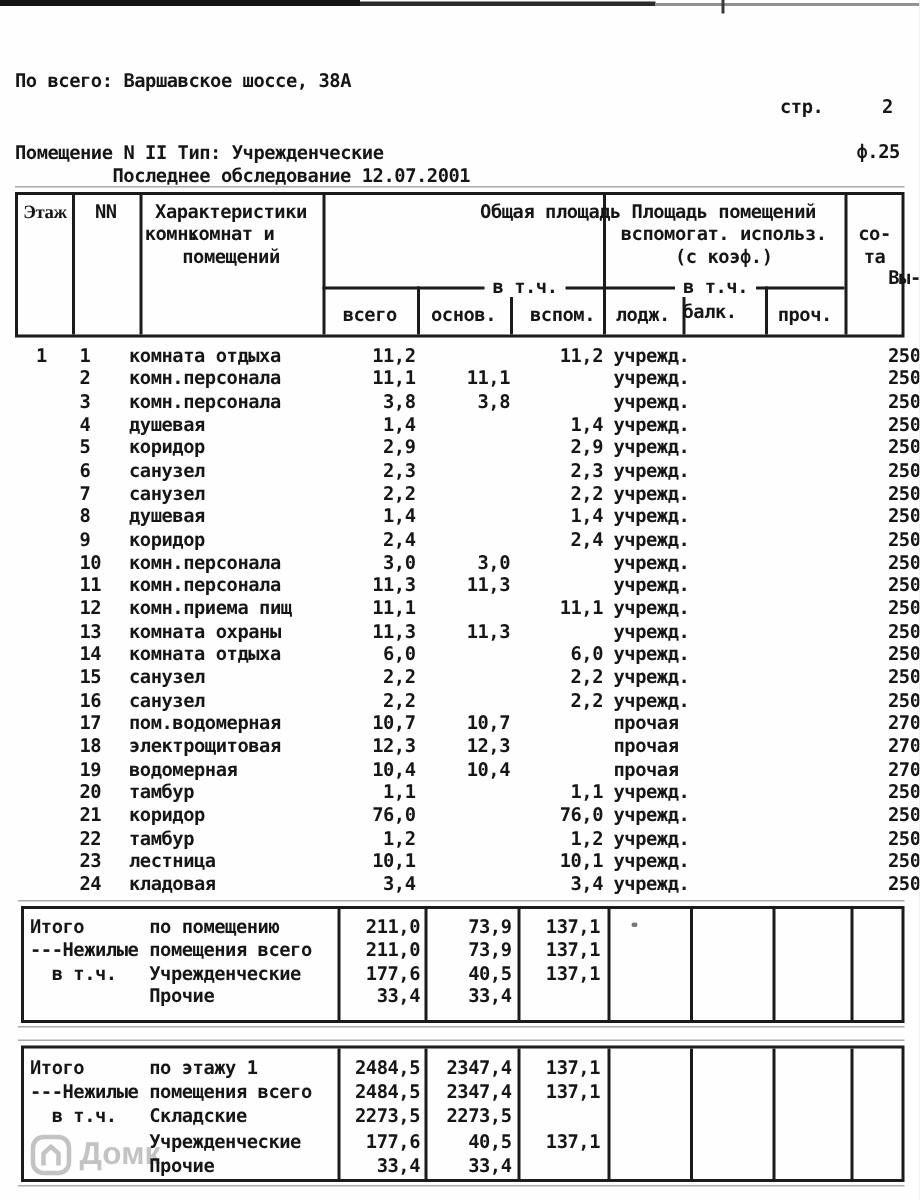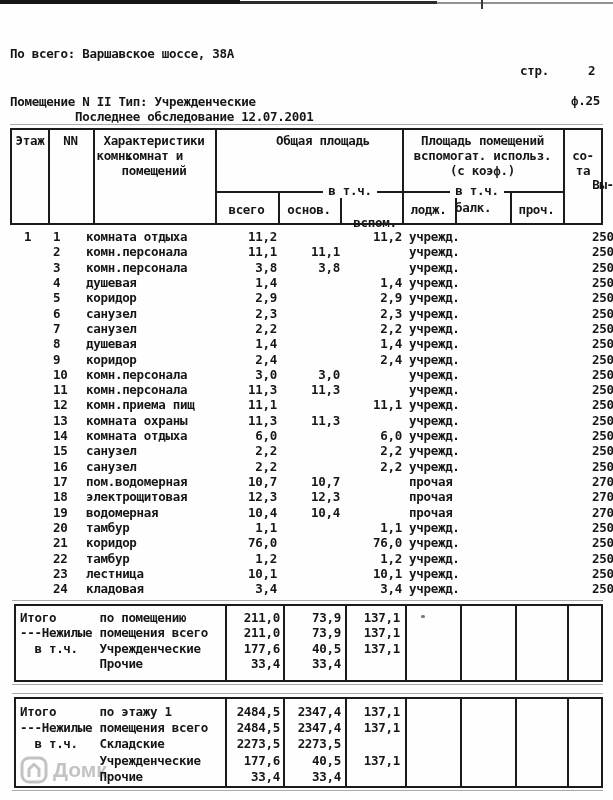--- a/index.html
+++ b/index.html
@@ -76,40 +76,40 @@
     <div class="v" style="left:81px;"></div>
     <div class="v" style="left:203px;"></div>
     <div class="v" style="left:390px;"></div>
     <div class="v" style="left:551px;"></div>
     <div class="hd"></div>
     <div class="vs" style="left:266px;"></div>
     <div class="vs" style="left:328px;"></div>
     <div class="vs" style="left:443px;"></div>
     <div class="vs" style="left:498px;"></div>
 
-    <span class="ctr" style="left:0;top:4px;width:36px;">Этаж</span>
+    <span class="ctr" style="left:0;top:4px;width:36px;font-family:Liberation Serif, serif;">Этаж</span>
     <span class="ctr" style="left:36px;top:4px;width:45px;">NN</span>
     <span class="ctr" style="left:36px;top:19px;width:45px;padding-left:44px;">комн.</span>
     <span class="ctr" style="left:81px;top:4px;width:122px;">Характеристики</span>
     <span class="ctr" style="left:81px;top:19px;width:122px;">комнат и</span>
     <span class="ctr" style="left:81px;top:34px;width:122px;">помещений</span>
-    <span class="ctr" style="left:203px;top:4px;width:216px;">Общая площадь</span>
+    <span class="ctr" style="left:203px;top:4px;width:216px;padding-left:44px;">Общая площадь</span>
     <span class="ctr" style="left:390px;top:4px;width:161px;">Площадь помещений</span>
     <span class="ctr" style="left:390px;top:19px;width:161px;">вспомогат. использ.</span>
     <span class="ctr" style="left:390px;top:34px;width:161px;">(с коэф.)</span>
     <span class="ctr" style="left:571px;top:4px;width:40px;margin-top:44px;">Вы-</span>
     <span class="ctr" style="left:551px;top:19px;width:40px;">со-</span>
     <span class="ctr" style="left:551px;top:34px;width:40px;">та</span>
 
     <span class="vtch" style="left:311px;width:54px;">в т.ч.</span>
     <span class="vtch" style="left:438px;width:54px;">в т.ч.</span>
 
     <span class="ctr" style="left:203px;top:73px;width:63px;">всего</span>
     <span class="ctr" style="left:266px;top:73px;width:62px;">основ.</span>
-    <span class="ctr" style="left:328px;top:86px;width:70px;">вспом.</span>
+    <span class="ctr" style="left:328px;top:73px;width:70px;">вспом.</span>
     <span class="ctr" style="left:390px;top:73px;width:53px;">лодж.</span>
     <span class="ctr" style="left:443px;top:71px;width:35px;">балк.</span>
     <span class="ctr" style="left:498px;top:73px;width:53px;">проч.</span>
   </div>
 
   <div class="rooms">
 
       <div class="room-row">
         <span class="rc-floor">1</span>
         <span class="rc-no">1</span>

